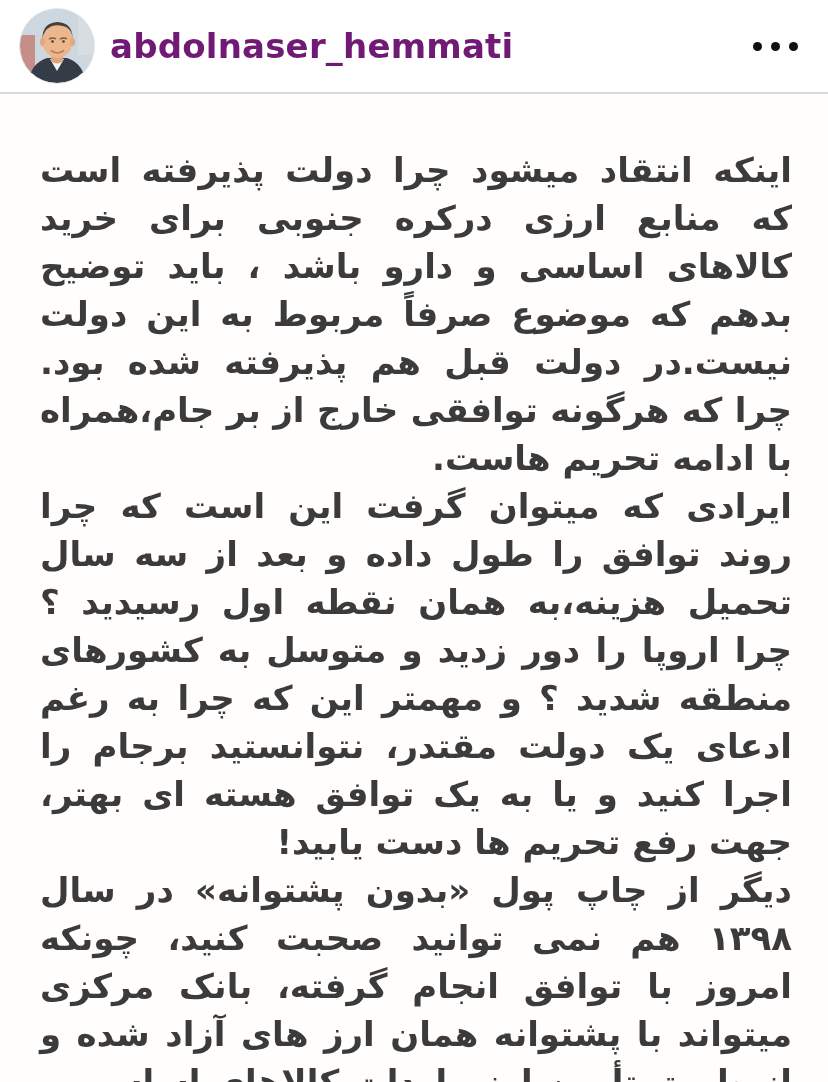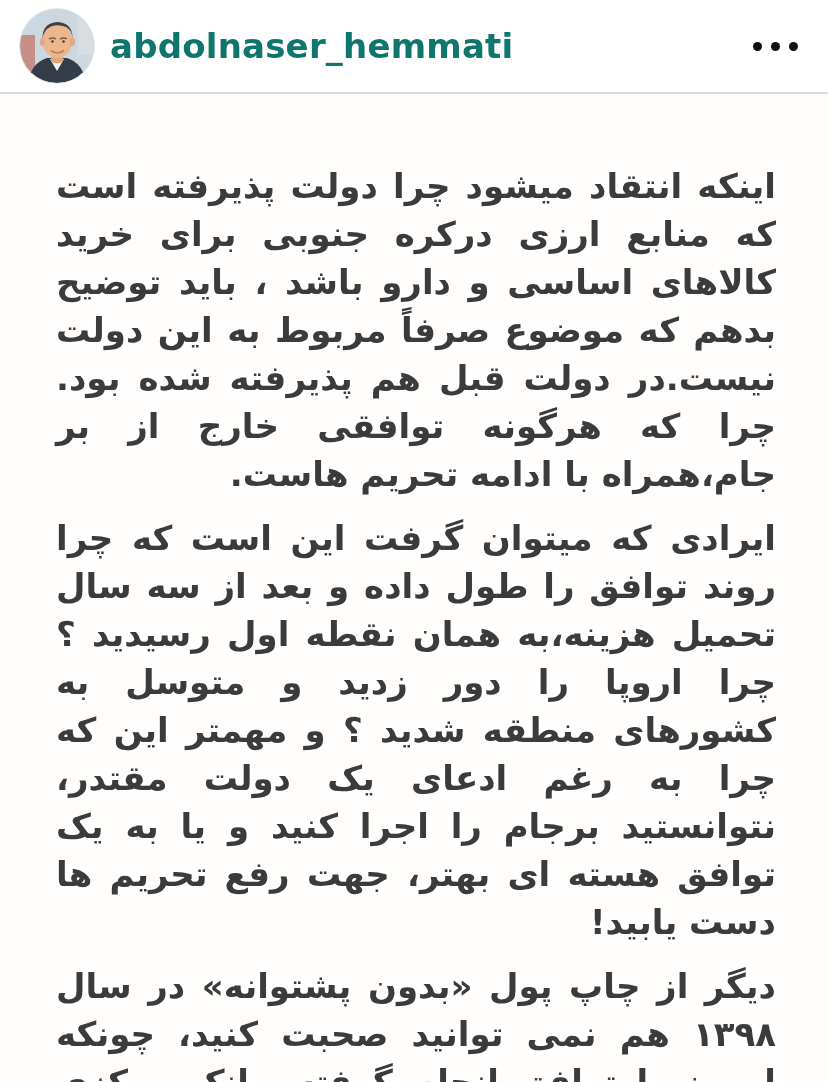--- a/index.html
+++ b/index.html
@@ -39,21 +39,21 @@
     flex: none;
     box-shadow: 0 0 0 1px #e5e5e5;
     cursor: pointer;
     background: #cfd9e2;
   }
   .avatar svg { display: block; width: 100%; height: 100%; }
   .username {
     margin-left: 16px;
     font-size: 34px;
     font-weight: 700;
-    color: #0f766e;
+    color: #701a75;
     letter-spacing: 0.2px;
     cursor: pointer;
     white-space: nowrap;
   }
   .more-btn {
     margin-left: auto;
     display: flex;
     align-items: center;
     gap: 9px;
     padding: 12px 2px;
@@ -71,21 +71,21 @@
     padding: 52px 36px 0 40px;
     direction: rtl;
     text-align: justify;
     font-size: 34px;
     font-weight: 700;
     line-height: 48px;
     color: #3b3b3b;
     font-family: "DejaVu Sans", sans-serif;
   }
   .caption p {
-    margin: 16px;
+    margin: 0;
     padding: 0;
   }
 </style>
 </head>
 <body>
 
 <div class="screen">
 
   <header class="post-header">
 

